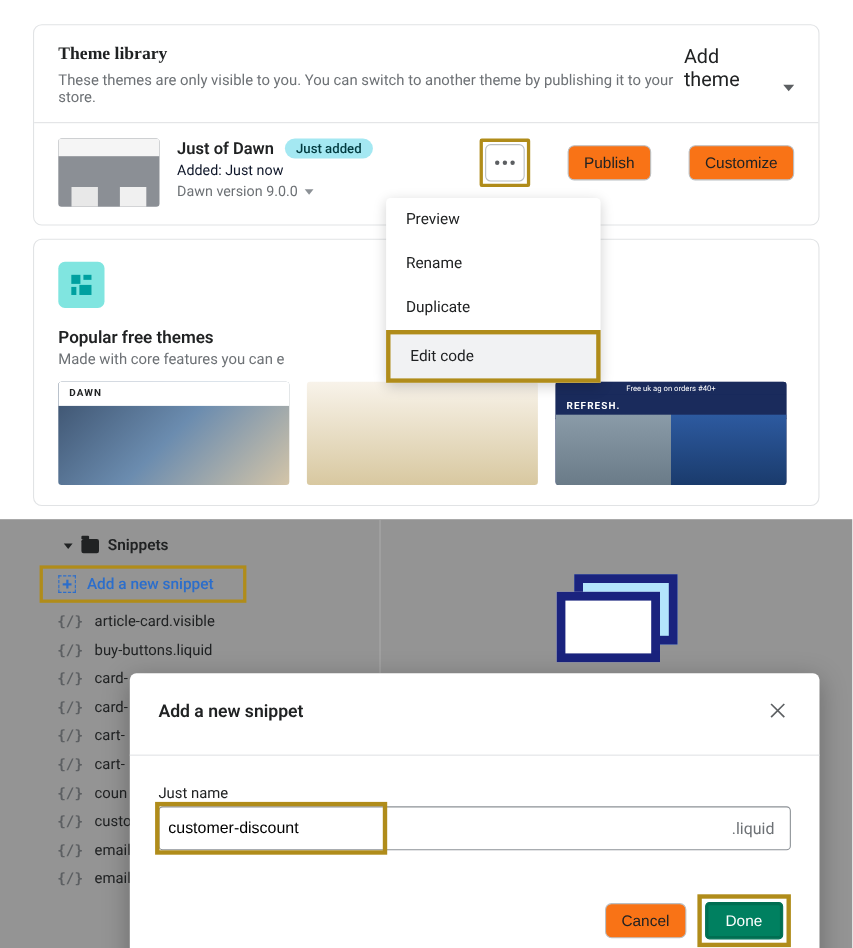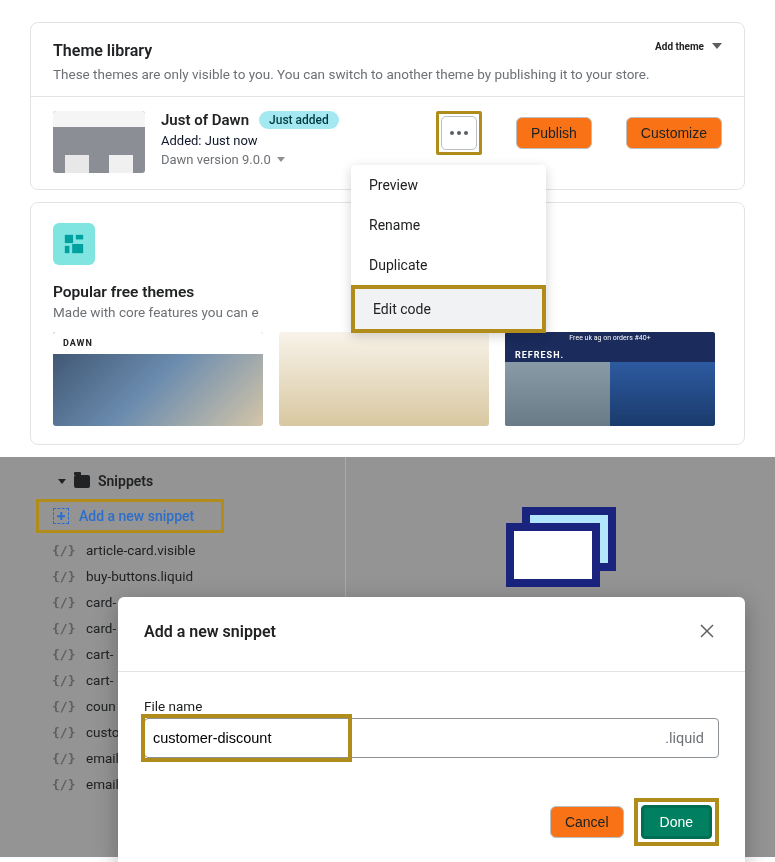--- a/index.html
+++ b/index.html
@@ -2,23 +2,23 @@
 <html><head>
 <meta charset="utf-8">
 <style>
 * { box-sizing: border-box; margin: 0; padding: 0; }
 body { font-family: -apple-system, BlinkMacSystemFont, "Segoe UI", Roboto, sans-serif; background: #fff; width: 775px; height: 862px; overflow: hidden; color: #202223; }
 .container { padding: 0; }
 
 
 .card { background: #fff; border: 1px solid #e1e3e5; border-radius: 8px; margin: 22px 30px 12px 30px; }
 .card-header { padding: 18px 22px 14px 22px; border-bottom: 1px solid #e1e3e5; display: flex; justify-content: space-between; align-items: flex-start; }
-.card-title { font-size: 16px; font-weight: 600; color: #202223; margin-bottom: 6px; }
+.card-title { font-size: 16px; font-weight: 600; color: #202223; margin-bottom: 6px; font-family: Liberation Serif, serif; }
 .card-sub { font-size: 13.5px; color: #6d7175; }
-.add-theme { display: flex; align-items: flex-start; gap: 8px; font-size: 10px; font-weight: 700; cursor: pointer; }
+.add-theme { display: flex; align-items: flex-end; gap: 8px; font-size: 18px; font-weight: 400; cursor: pointer; }
 .caret-down { width: 0; height: 0; border-left: 5px solid transparent; border-right: 5px solid transparent; border-top: 6px solid #5c5f62; margin-top: 2px; }
 
 .theme-row { display: flex; align-items: flex-start; padding: 14px 22px 16px 22px; position: relative; }
 .thumb { width: 92px; height: 62px; background: #8b8f95; border-radius: 3px; margin-right: 16px; position: relative; overflow: hidden; }
 .thumb::before { content:""; position:absolute; top:0; left:0; right:0; height:16px; background:#f5f5f5; }
 .thumb::after { content:""; position:absolute; bottom:0; left:12px; width:24px; height:18px; background:#e8e8e8; }
 .thumb-inner { position:absolute; bottom:0; right:12px; width:24px; height:18px; background:#f0f0f0; }
 
 .theme-info { flex: 1; }
 .theme-name-row { display: flex; align-items: center; gap: 10px; }
@@ -253,21 +253,21 @@
       <div class="modal-title-row">
         <div class="modal-title">Add a new snippet</div>
         <div class="close-btn">
           <svg width="20" height="20" viewBox="0 0 20 20">
               <line x1="4" y1="4" x2="16" y2="16"></line>
               <line x1="16" y1="4" x2="4" y2="16"></line>
             </svg>
         </div>
       </div>
       <hr class="modal-hr">
-      <div class="field-label">File name</div>
+      <div class="field-label">Just name</div>
       <div class="input-row">
         <div class="input-hl">
           <input class="text-input" type="text" value="customer-discount" style="">
         </div>
         <input class="text-input" style="padding-left: 8px;">
         <span class="ext-label">.liquid</span>
       </div>
       <div class="modal-footer">
         <button class="btn">Cancel</button>
         <div class="done-wrap">

